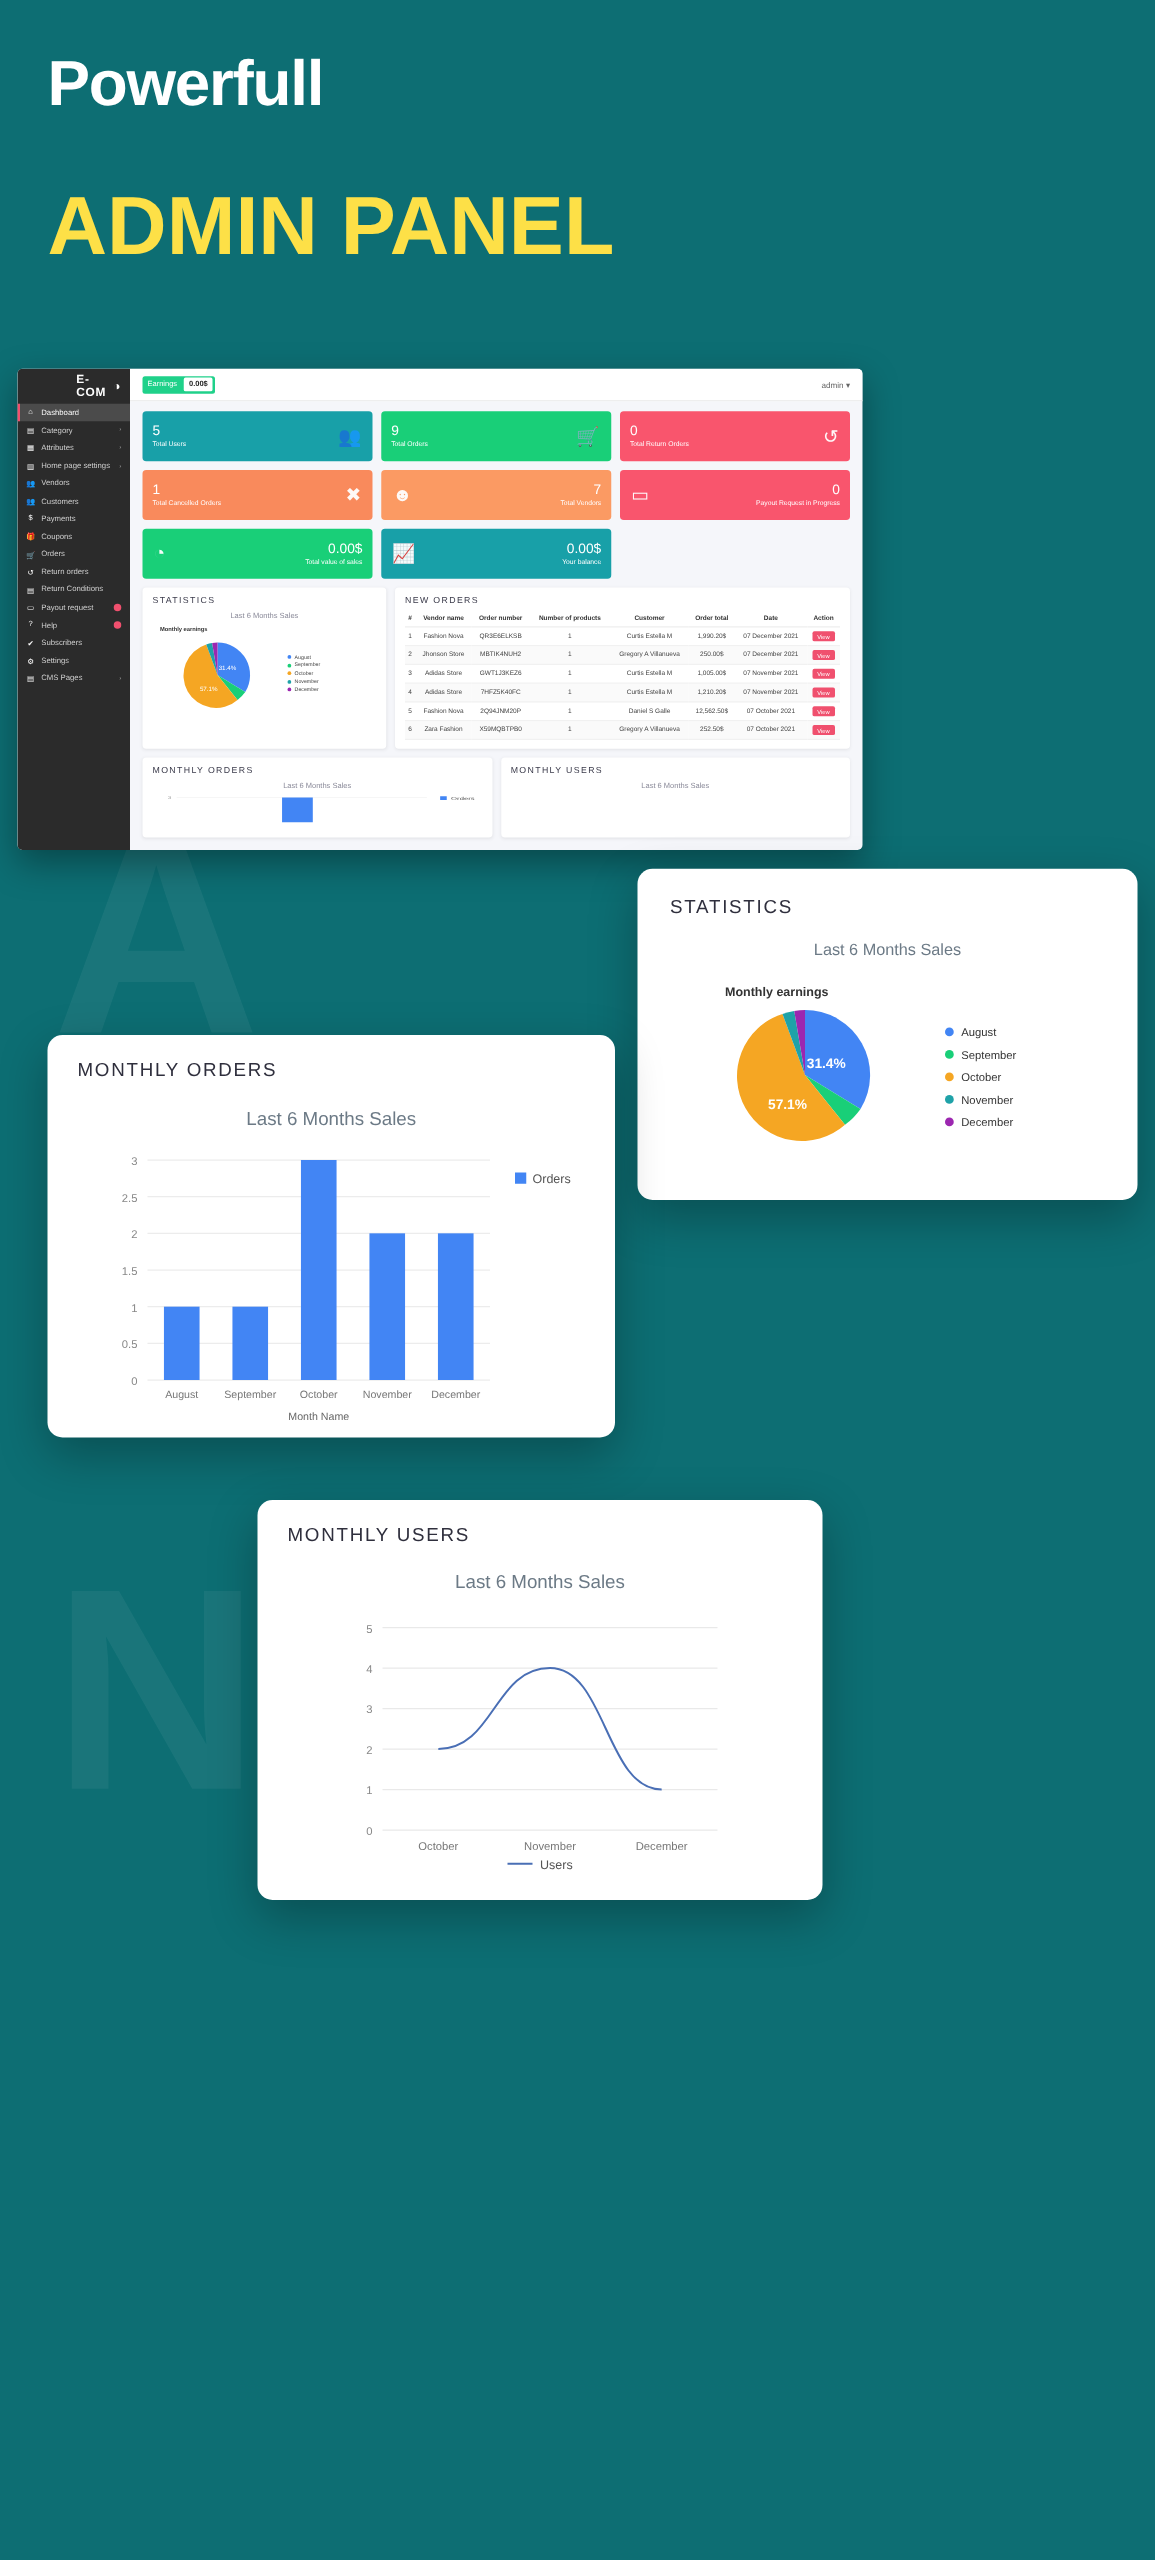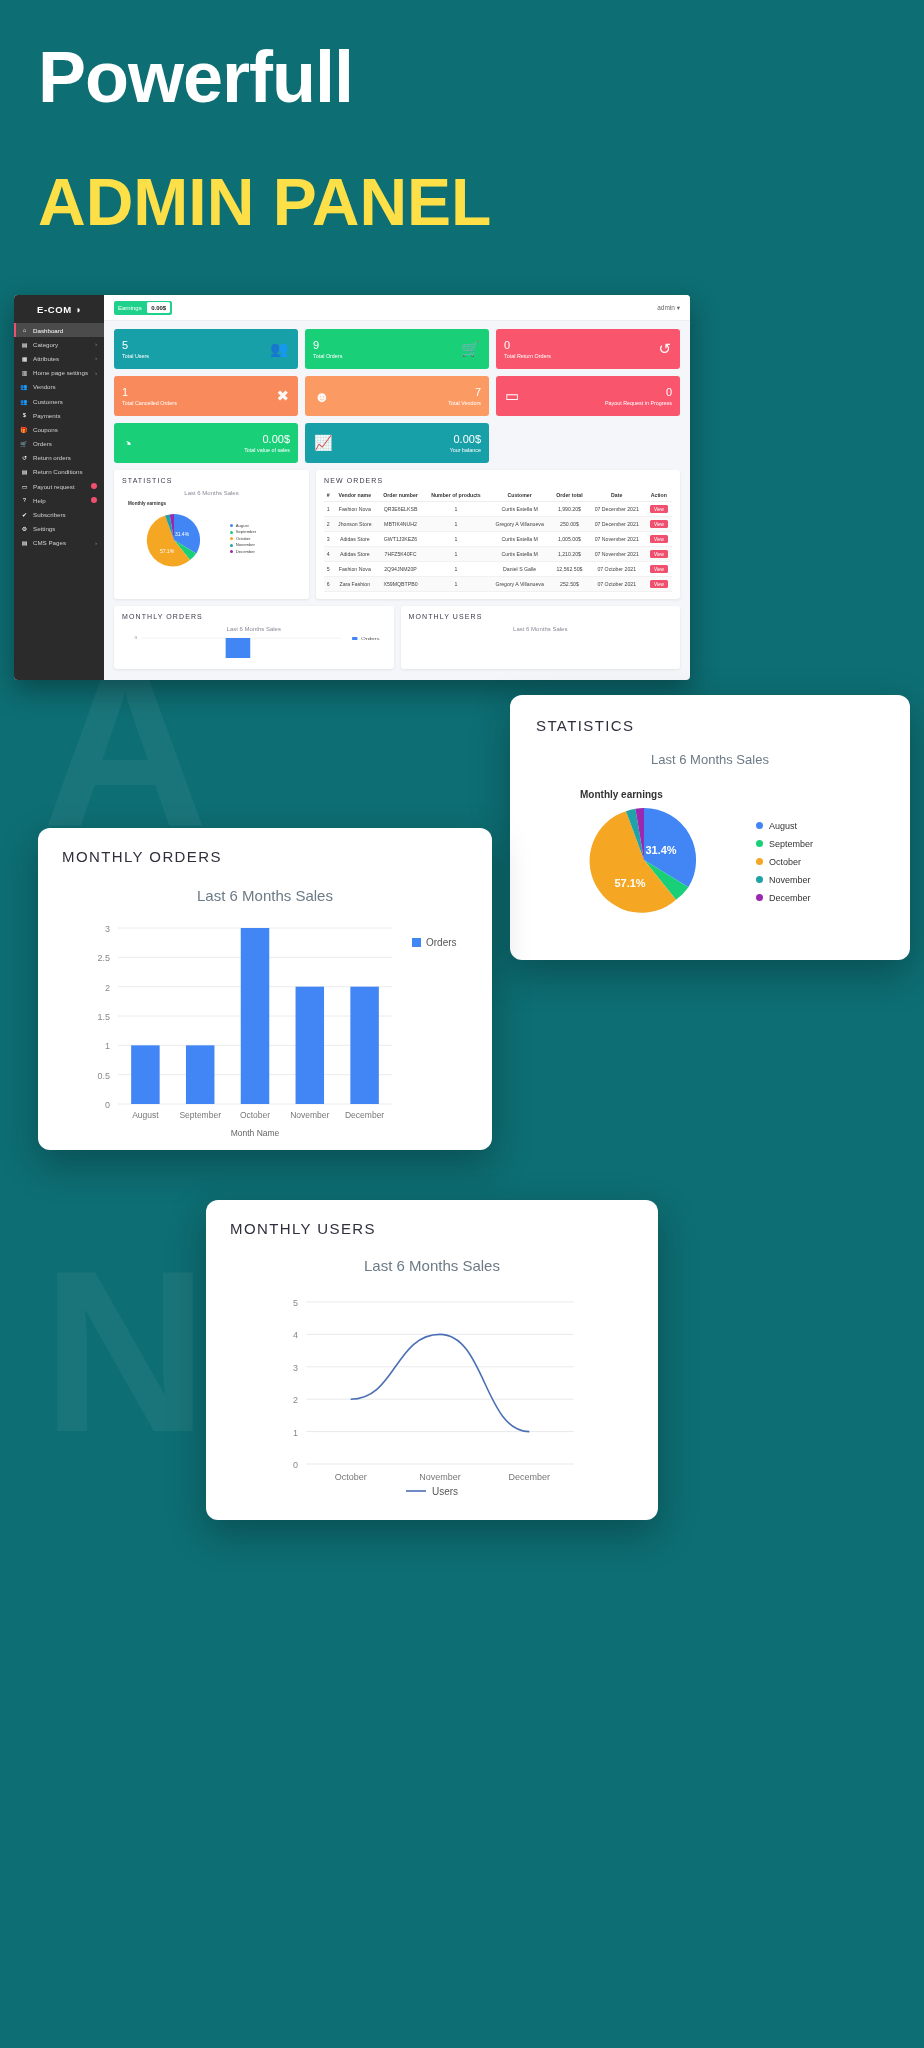--- a/index.html
+++ b/index.html
@@ -9,32 +9,32 @@
     font-family: "Liberation Sans", sans-serif;
     overflow: hidden; position: relative;
   }
   
   .ghost { position:absolute; font-size:230px; font-weight:800; color:rgba(255,255,255,0.055); line-height:0.8; letter-spacing:-4px; }
   .ghost.a { left:42px; top:655px; }
   .ghost.p { left:42px; top:870px; }
   .ghost.n { left:42px; top:1260px; }
 
   .hero { padding: 40px 0 0 38px; }
-  .hero h1 { color:#fff; font-size:72px; font-weight:800; letter-spacing:-1px; line-height:1.05; }
+  .hero h1 { color:#fff; font-size:51px; font-weight:800; letter-spacing:-1px; line-height:1.05; }
   .hero h2 { color:#fde047; font-size:66px; font-weight:800; letter-spacing:0px; margin-top:48px; }
 
   
   .dash {
     position:absolute; left:14px; top:295px; width:676px; height:385px;
     background:#f5f6fa; border-radius:4px; overflow:hidden;
     box-shadow:0 10px 28px rgba(0,0,0,.35); display:flex;
   }
   .sidebar { width:90px; background:#2b2b2b; color:#d8d8d8; flex:0 0 90px; position:relative; }
   .sb-brand { height:28px; display:flex; align-items:center; justify-content:space-between;
-              padding:0 23px; font-size:9.5px; font-weight:700; color:#fff; letter-spacing:.6px; }
+              padding:0 7px; font-size:9.5px; font-weight:700; color:#fff; letter-spacing:.6px;margin-left:40px; }
   .sb-item { display:flex; align-items:center; gap:5px; padding:3.6px 7px; font-size:6.2px; color:#cfcfcf; position:relative; }
   .sb-item.active { background:#4b4b4b; color:#fff; }
   .sb-item.active:before { content:""; position:absolute; left:0; top:0; bottom:0; width:2px; background:#f0506e; }
   .sb-ic { width:7px; height:7px; flex:0 0 7px; display:flex; align-items:center; justify-content:center; font-size:6px; color:#fff; }
   .sb-lbl { white-space:nowrap; overflow:hidden; }
   .sb-caret { margin-left:auto; font-size:5px; opacity:.7; }
   .sb-dot { margin-left:auto; width:6px; height:6px; border-radius:50%; background:#f0506e; }
 
   .content { flex:1; display:flex; flex-direction:column; min-width:0; }
   .topbar { height:26px; background:#fff; display:flex; align-items:center; padding:0 10px; justify-content:space-between; border-bottom:1px solid #eee;}

